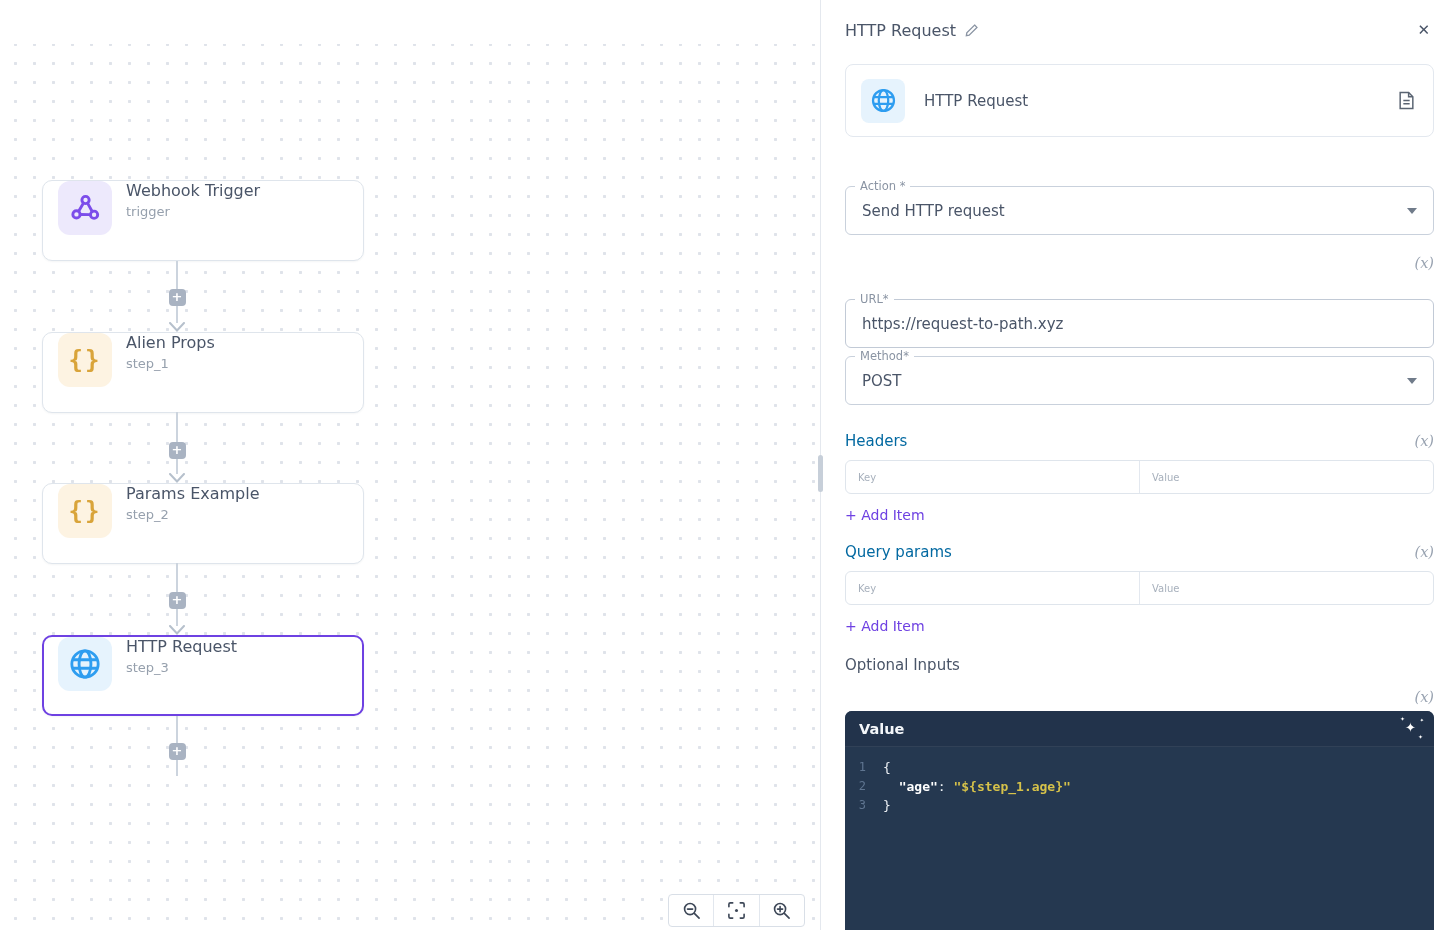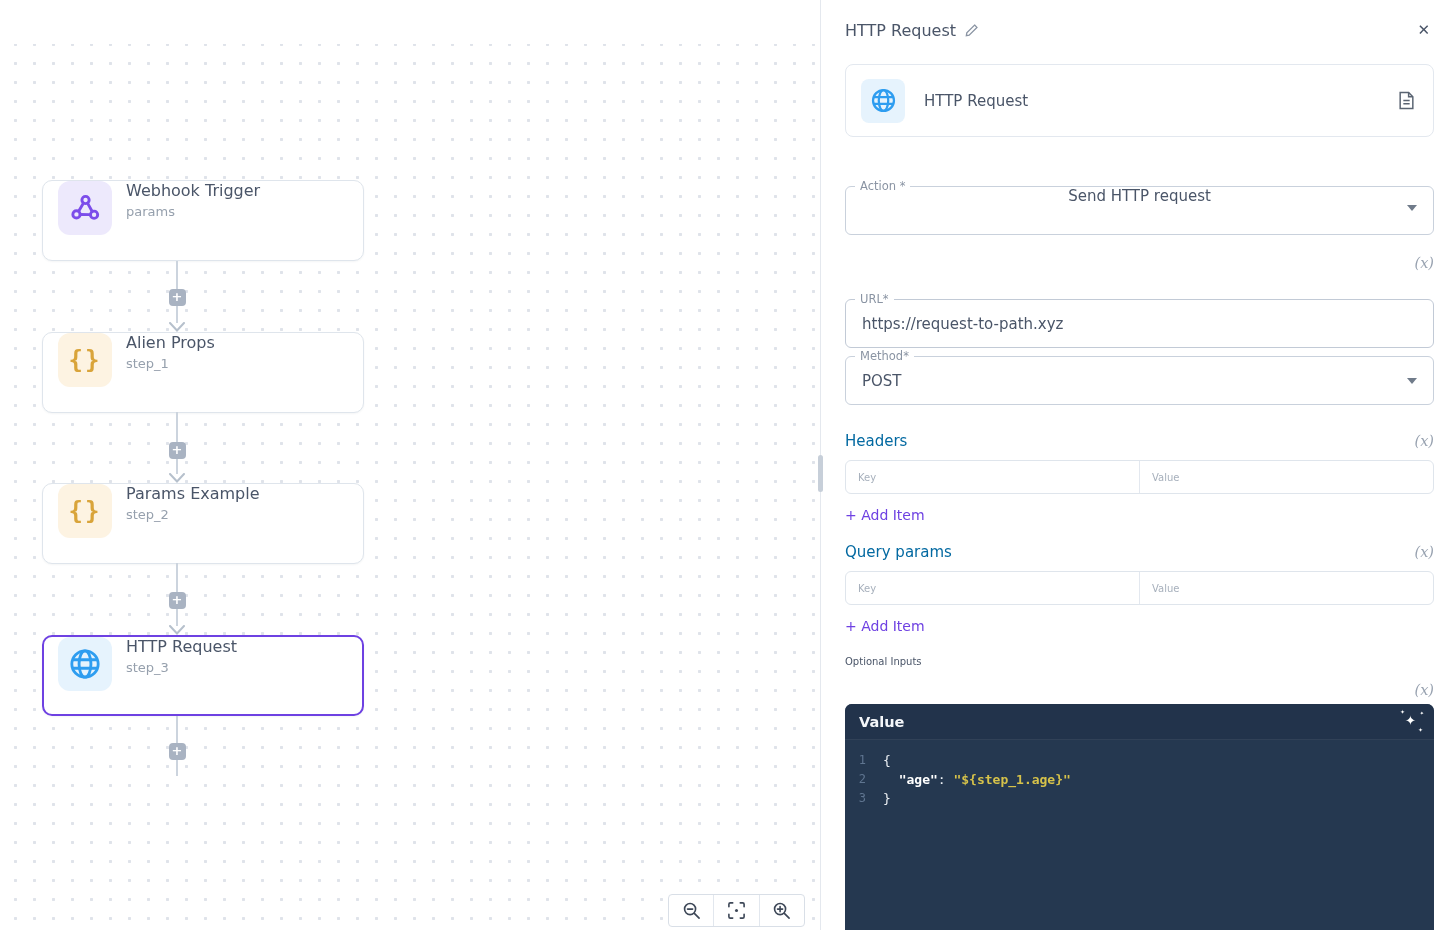--- a/index.html
+++ b/index.html
@@ -49,38 +49,38 @@
 
   .piece-card { margin-top:23px; border:1px solid #e3e8ef; border-radius:8px; height:73px; display:flex; align-items:center; padding:0 18px 0 15px; flex:none; }
   .piece-icon { width:44px; height:44px; border-radius:8px; background:#e6f3fd; display:flex; align-items:center; justify-content:center; }
   .piece-name { margin-left:19px; font-size:15px; color:#4a5568; }
   .doc-icon { margin-left:auto; cursor:pointer; display:flex; }
 
   .mat-field { position:relative; border:1px solid #c9d1dc; border-radius:6px; height:49px; display:flex; align-items:center; padding:0 16px; flex:none; background:#fff; }
   .mat-label { position:absolute; top:-8px; left:9px; background:#fff; padding:0 5px; font-size:11.5px; color:#8a94a3; }
   .mat-value { font-size:15px; color:#4a5568; }
   .chevron { margin-left:auto; width:0; height:0; border-left:5px solid transparent; border-right:5px solid transparent; border-top:6px solid #707b8a; }
-  .field-action { margin-top:49px; cursor:pointer;flex-direction:column; }
+  .field-action { margin-top:49px; cursor:pointer; }
   .field-method { margin-top:8px; cursor:pointer; }
   .field-url { margin-top:27px; border-color:#c2cad6; }
 
   .dyn-row { display:flex; justify-content:flex-end; margin-top:19px; height:18px; flex:none; }
   .dyn { font-family:"DejaVu Serif","Liberation Serif",serif; font-style:italic; color:#98a2b0; font-size:14.5px; line-height:18px; cursor:pointer; }
 
   .section-row { display:flex; justify-content:space-between; align-items:flex-end; flex:none; }
   .section-label { font-size:15px; color:#0369a1; }
   .kv-row { display:flex; border:1px solid #dfe5ec; border-radius:6px; height:34px; overflow:hidden; margin-top:10px; flex:none; }
   .kv-input { flex:1; border:none; outline:none; padding:0 12px; font-size:10px; color:#4a5568; font-family:inherit; background:transparent; }
   .kv-input::placeholder { color:#a7b0bc; }
   .kv-sep { width:1px; background:#e3e8ef; }
   .add-item { margin-top:13px; font-size:14px; color:#6e41e2; cursor:pointer; align-self:flex-start; flex:none; }
 
   .headers-row { margin-top:27px; }
   .query-row { margin-top:20px; }
-  .optional-label { margin-top:22px; font-size:10px; color:#4a5568; flex:none; }
+  .optional-label { margin-top:22px; font-size:15px; color:#4a5568; flex:none; }
   .dyn-row-body { margin-top:14px; }
 
   .editor { margin-top:5px; flex:1; min-height:0; background:#253850; border-radius:7px 7px 0 0; display:flex; flex-direction:column; overflow:hidden; }
   .editor-header { background:#22334b; display:flex; align-items:center; padding:9px 13px 8px 14px; border-bottom:1px solid rgba(255,255,255,.07); }
   .editor-title { color:#f4f7fa; font-size:14.5px; font-weight:bold; }
   .sparkle { margin-left:auto; color:#fff; position:relative; cursor:pointer; width:18px; height:18px; }
   .sparkle .big { position:absolute; left:2px; top:0px; font-size:13px; }
   .sparkle .s1 { position:absolute; left:-3px; top:-5px; font-size:6px; }
   .sparkle .s2 { position:absolute; right:-3px; top:-3px; font-size:5px; }
   .sparkle .s3 { position:absolute; right:-2px; bottom:-2px; font-size:6px; }
@@ -107,21 +107,21 @@
           <circle cx="15.5" cy="7.5" r="3.4"></circle>
           <circle cx="7" cy="21" r="3.4"></circle>
           <circle cx="23.5" cy="21.3" r="3.4"></circle>
           <path d="M13.6 10.4 L9.2 17.9"></path>
           <path d="M17.4 10.4 L21.6 18"></path>
           <path d="M10.5 21.1 L20 21.2"></path>
         </svg>
       </div>
       <div class="node-text">
         <div class="node-title">Webhook Trigger</div>
-        <div class="node-sub">params</div>
+        <div class="node-sub">trigger</div>
       </div>
     </div>
 
     <div class="connector" style="left:168px; top:261px; height:71px;">
       <div class="conn-line" style="height:62px;"></div>
       <div class="plus-btn" style="top:28px;">+</div>
       <svg class="arrowhead" width="16" height="10" viewBox="0 0 16 10" fill="none" stroke="#b6c0cc" stroke-width="2" stroke-linecap="round">
           <polyline points="1,1 8,8.5 15,1"></polyline>
         </svg>
     </div>

